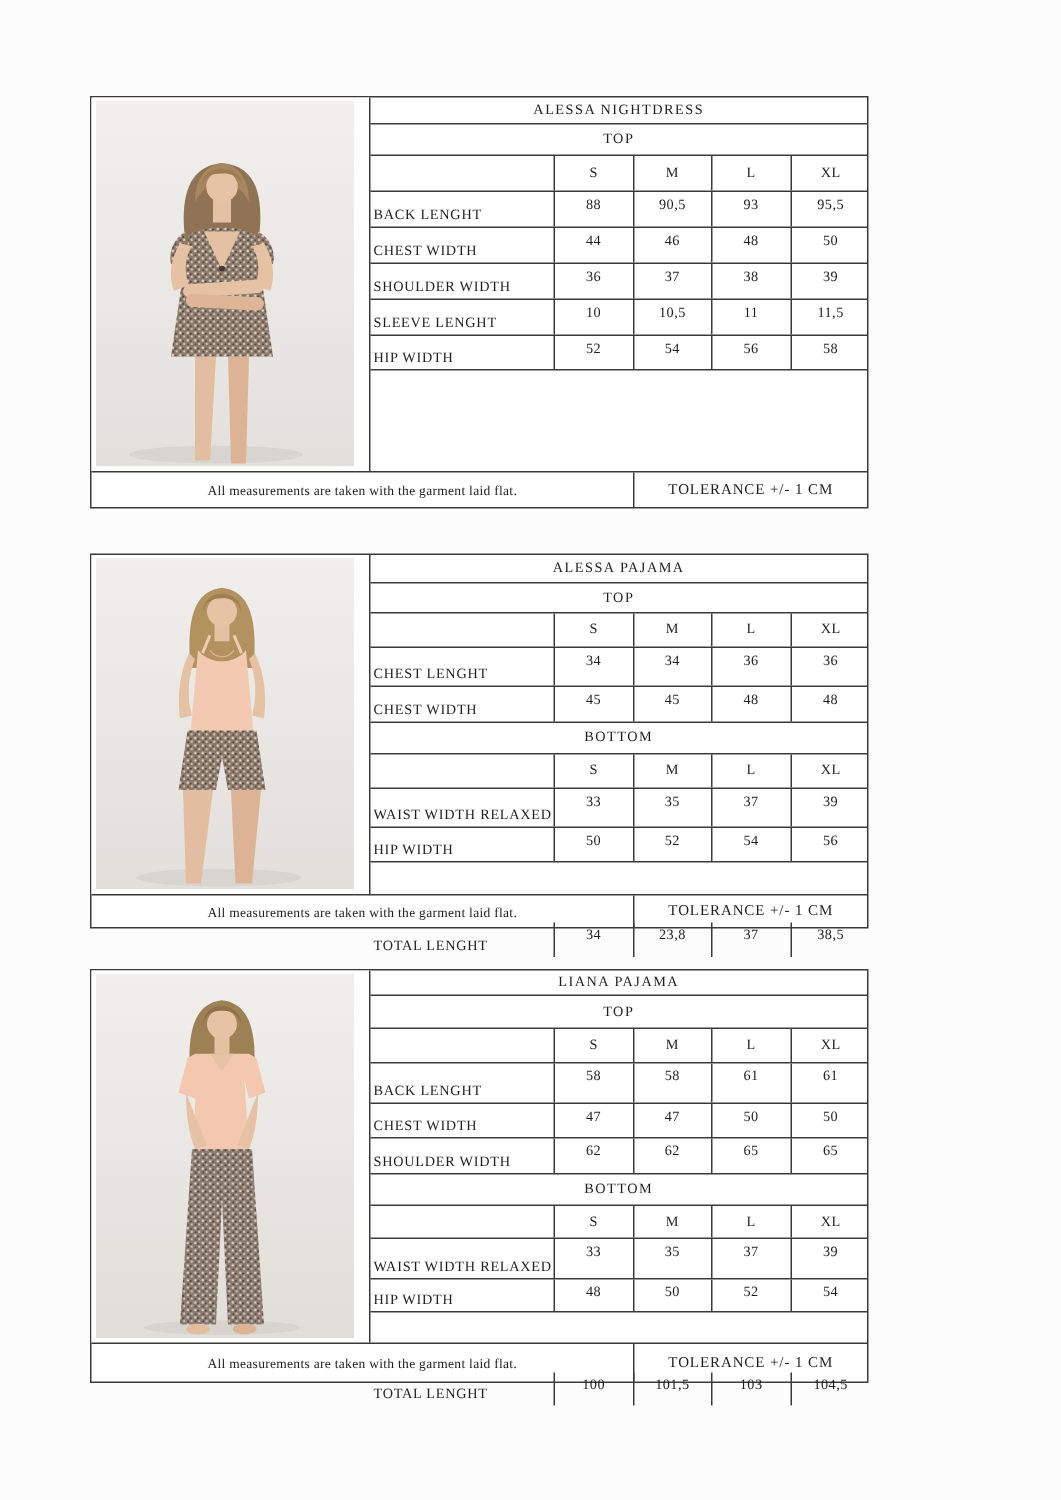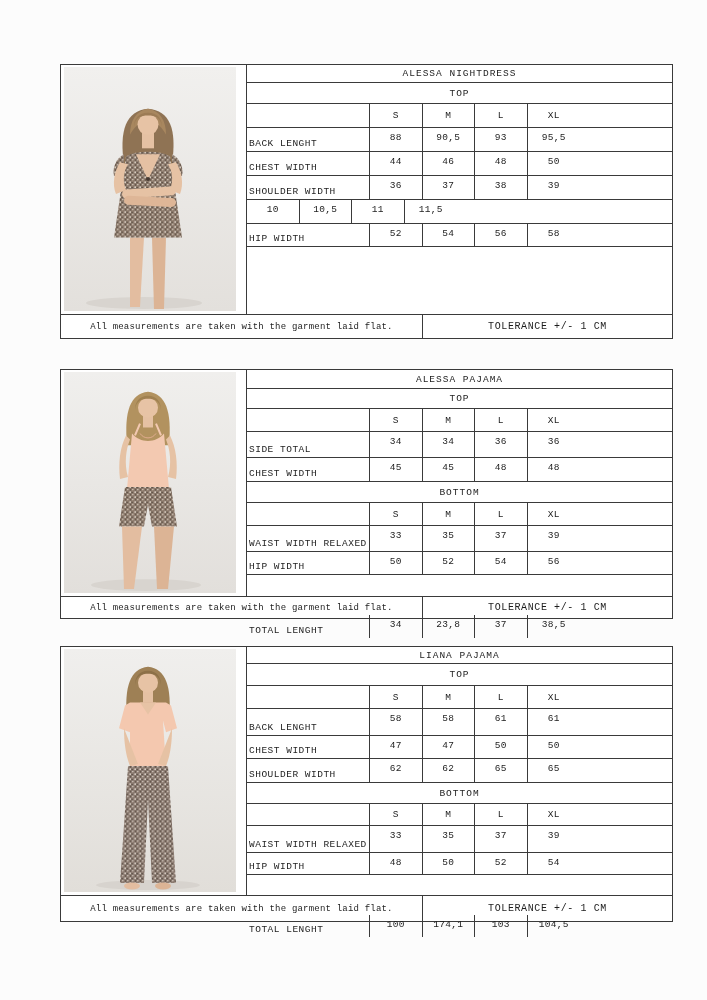--- a/index.html
+++ b/index.html
@@ -4,23 +4,23 @@
 <style>
   html,body{margin:0;padding:0;}
   body{
     width:707px;height:1000px;position:relative;overflow:hidden;
     background:var(--paper,#fcfcfc);
     font-family:"Liberation Serif","DejaVu Serif",serif;
     color:var(--ink,#1d1d1d);
     -webkit-font-smoothing:antialiased;
   }
   .block{
-    position:absolute;left:60px;width:613px;
+    position:absolute;left:60px;width:519px;
     border:1px solid var(--bc,#3a3a3a);
-    box-sizing:border-box;background:#fff;font-family:Liberation Mono, monospace;
+    box-sizing:border-box;background:#fff;
   }
   .photo-cell{
     position:absolute;left:0;top:0;width:186px;bottom:var(--fh);
     border-right:1px solid var(--bc,#3a3a3a);box-sizing:border-box;
     background:#fff;
   }
   .photo{
     position:absolute;left:3px;top:2px;right:10px;bottom:3px;
     overflow:hidden;
   }
@@ -136,20 +136,21 @@
         <div class="cell cell-value">50</div>
       </div>
       <div class="row" style="height: 24px;">
         <div class="cell cell-label">SHOULDER WIDTH</div>
         <div class="cell cell-value">36</div>
         <div class="cell cell-value">37</div>
         <div class="cell cell-value">38</div>
         <div class="cell cell-value">39</div>
       </div>
       <div class="row" style="height: 24px;">
+        <div class="cell cell-label">SLEEVE LENGHT</div>
         <div class="cell cell-value">10</div>
         <div class="cell cell-value">10,5</div>
         <div class="cell cell-value">11</div>
         <div class="cell cell-value">11,5</div>
       </div>
       <div class="row" style="height: 23px;">
         <div class="cell cell-label">HIP WIDTH</div>
         <div class="cell cell-value">52</div>
         <div class="cell cell-value">54</div>
         <div class="cell cell-value">56</div>
@@ -205,21 +206,21 @@
         <div class="cell cell-full">TOP</div>
       </div>
       <div class="row" style="height: 23px;">
         <div class="cell cell-label"></div>
         <div class="cell cell-size">S</div>
         <div class="cell cell-size">M</div>
         <div class="cell cell-size">L</div>
         <div class="cell cell-size">XL</div>
       </div>
       <div class="row" style="height: 26px;">
-        <div class="cell cell-label">SIDE TOTAL</div>
+        <div class="cell cell-label">CHEST LENGHT</div>
         <div class="cell cell-value">34</div>
         <div class="cell cell-value">34</div>
         <div class="cell cell-value">36</div>
         <div class="cell cell-value">36</div>
       </div>
       <div class="row" style="height: 24px;">
         <div class="cell cell-label">CHEST WIDTH</div>
         <div class="cell cell-value">45</div>
         <div class="cell cell-value">45</div>
         <div class="cell cell-value">48</div>
@@ -351,21 +352,21 @@
       <div class="row" style="height: 22px;">
         <div class="cell cell-label">HIP WIDTH</div>
         <div class="cell cell-value">48</div>
         <div class="cell cell-value">50</div>
         <div class="cell cell-value">52</div>
         <div class="cell cell-value">54</div>
       </div>
       <div class="row last" style="height: 22px;">
         <div class="cell cell-label">TOTAL LENGHT</div>
         <div class="cell cell-value">100</div>
-        <div class="cell cell-value">174,1</div>
+        <div class="cell cell-value">101,5</div>
         <div class="cell cell-value">103</div>
         <div class="cell cell-value">104,5</div>
       </div>
     </div>
   <div class="block-footer">
     <div class="note">All measurements are taken with the garment laid flat.</div>
     <div class="tolerance">TOLERANCE +/- 1 CM</div>
   </div>
 </section>
 

